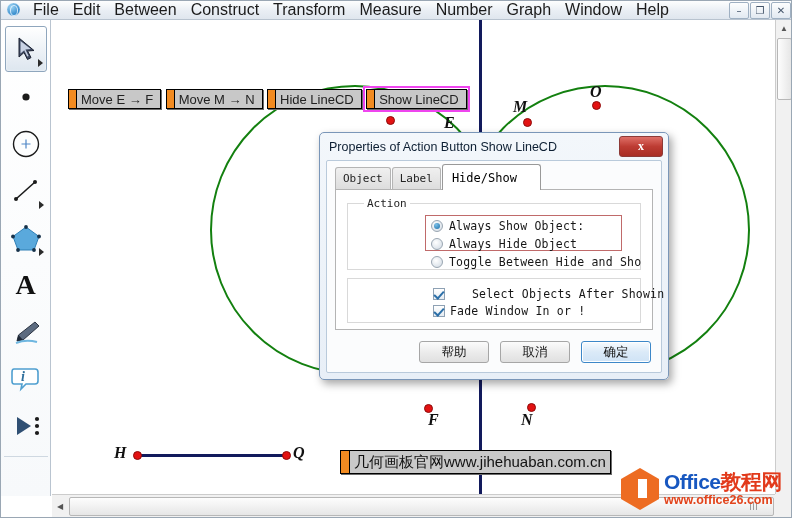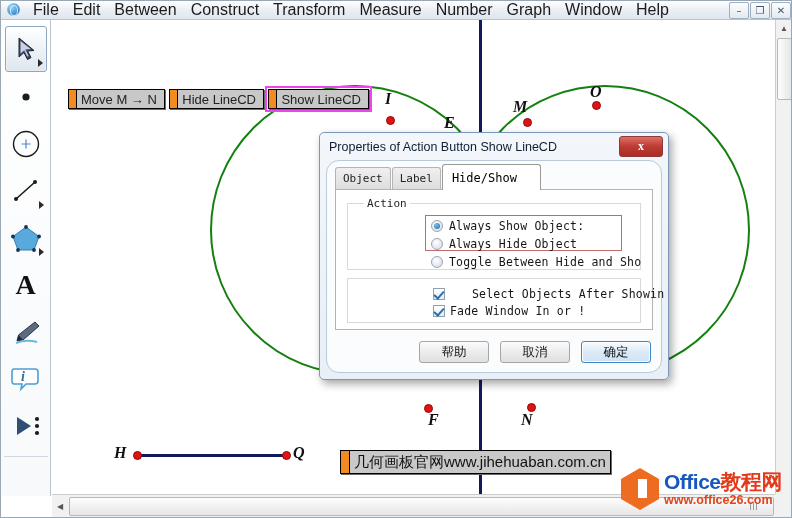--- a/index.html
+++ b/index.html
@@ -169,21 +169,21 @@
   .dlg-close{
     position:absolute;right:5px;top:3px;width:42px;height:19px;
     border:1px solid #8d3a37;border-radius:3px;
     background:linear-gradient(#df6f67,#bd3c33 50%,#a82d24);
     color:#fff;font-size:12px;font-weight:bold;
     display:flex;align-items:center;justify-content:center;
     font-family:"Liberation Serif",serif;
   }
   .dlg-body{
     position:absolute;left:6px;top:27px;right:6px;bottom:6px;
-    background:#fbfcfd;border:1px solid #b9cadb;border-radius:13px;
+    background:#fbfcfd;border:1px solid #b9cadb;border-radius:2px;
     box-sizing:border-box;
   }
   .tabs{position:absolute;left:8px;top:7px;display:flex;align-items:flex-end;height:22px;}
   .tab{
     font-family:"DejaVu Sans Mono","Liberation Mono",monospace;
     font-size:11px;color:#222;padding:3px 7px 3px 7px;
     border:1px solid #b4b4b4;border-bottom:none;
     background:linear-gradient(#f0f0f0,#dcdcdc);
     border-radius:3px 3px 0 0;margin-right:1px;height:16px;line-height:16px;
     box-sizing:content-box;
@@ -401,20 +401,24 @@
 
     <div class="seg" style="left:85px;top:434px;width:149px;"></div>
     <div class="pt" style="left:81px;top:431px;"></div>
     <div class="ptlabel" style="left:62px;top:424px;">H</div>
     <div class="pt" style="left:230px;top:431px;"></div>
     <div class="ptlabel" style="left:241px;top:424px;">Q</div>
 
     <div class="btnstack">
       <div class="skp-btn">
         <div class="bar"></div>
+        <div class="lbl">Move E → F</div>
+      </div>
+      <div class="skp-btn">
+        <div class="bar"></div>
         <div class="lbl">Move M → N</div>
       </div>
       <div class="skp-btn">
         <div class="bar"></div>
         <div class="lbl">Hide LineCD</div>
       </div>
       <div class="skp-btn sel">
         <div class="bar"></div>
         <div class="lbl">Show LineCD</div>
       </div>

